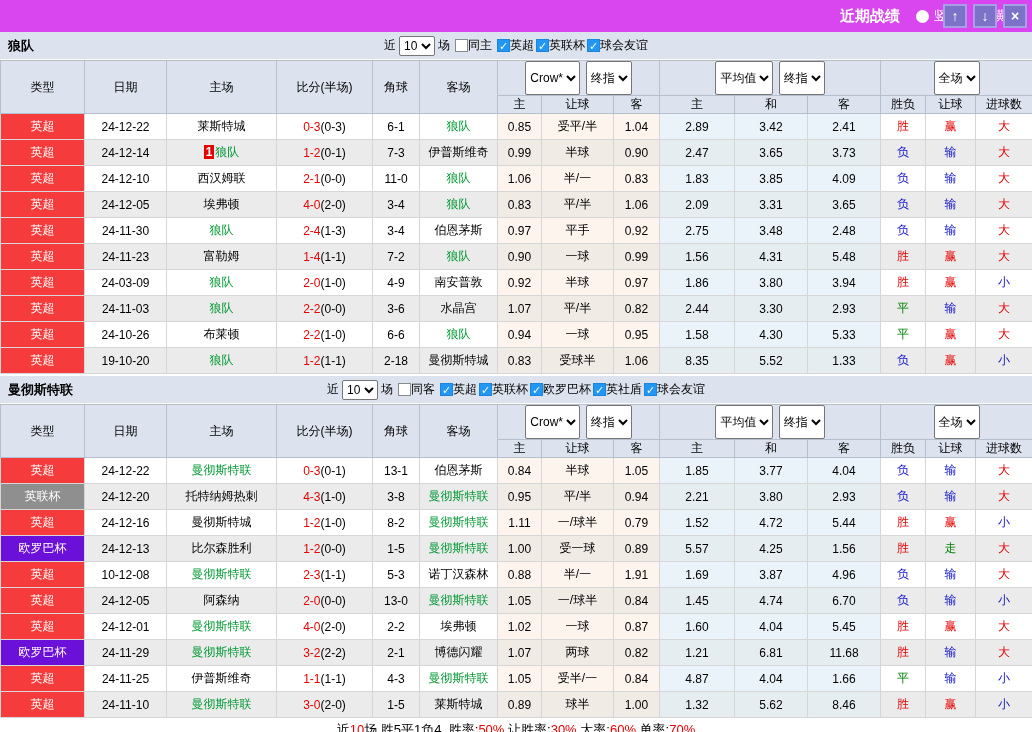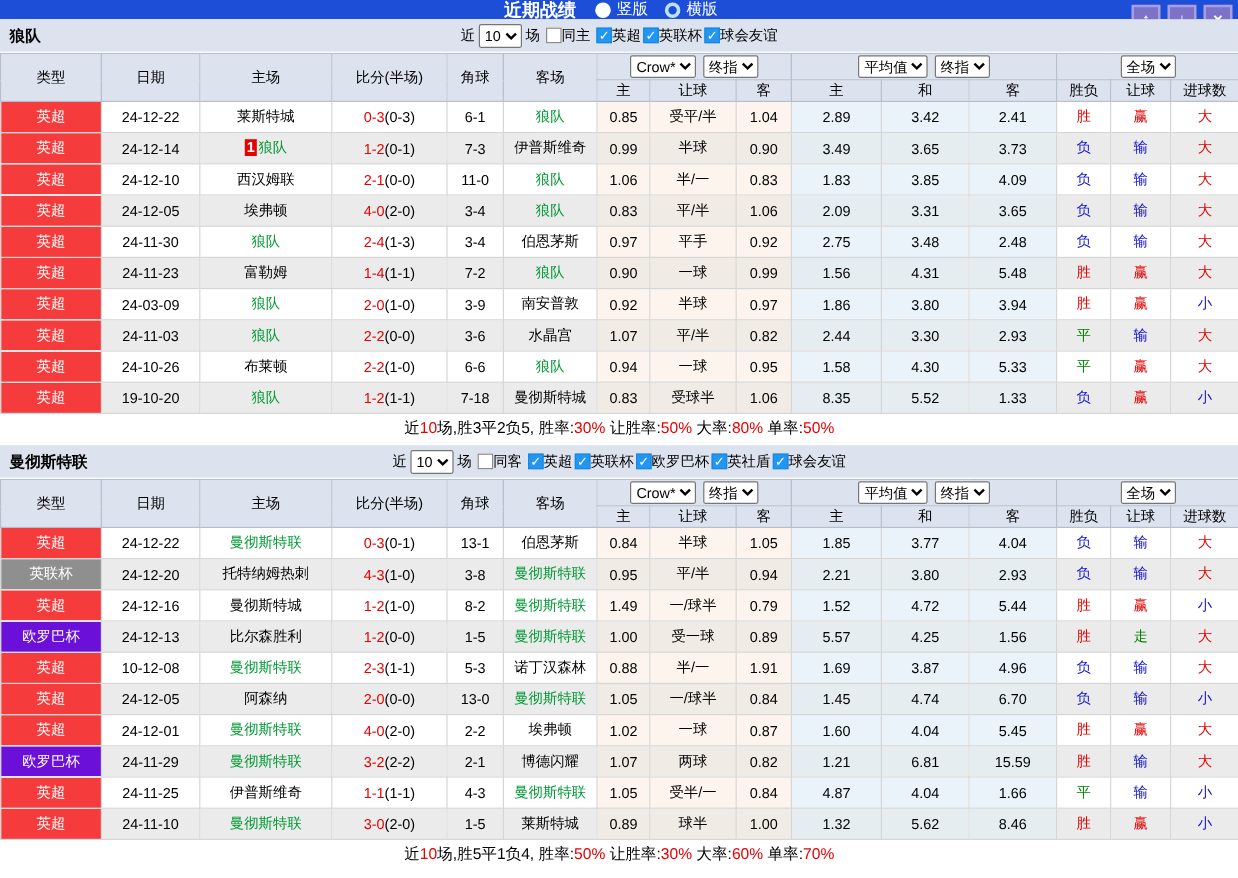--- a/index.html
+++ b/index.html
@@ -4,22 +4,22 @@
 <style>
   * { box-sizing: border-box; }
   html,body { margin:0; padding:0; }
   body {
     width:1032px; background:#fff; color:#000;
     font-family:"Liberation Sans","DejaVu Sans",sans-serif;
     font-size:12px;
   }
   
   .titlebar{
-    height:16px; background:#1d4ed8; position:relative;
-    display:flex; align-items:center; justify-content:center; color:#fff;
+    height:32px; background:#d946ef; position:relative;
+    display:flex; align-items:center; justify-content:flex-end; color:#fff;
   }
   .titlebar .title{ font-weight:bold; font-size:15px; margin-right:16px; }
   .radio-label{ display:inline-flex; align-items:center; gap:5px; margin-right:14px; font-size:13px; cursor:pointer; }
   .radio{ width:13px; height:13px; border-radius:50%; display:inline-block; }
   .radio.sel{ background:#fff; }
   .radio.unsel{ border:3px solid #bfe0ff; background:transparent; width:13px; height:13px; }
   .win-buttons{ position:absolute; right:5px; top:4px; display:flex; gap:6px; }
   .win-btn{
     width:24px; height:24px; background:#7c72c8; border:2px solid #a79ee6;
     color:#fff; font-weight:bold; font-size:14px; line-height:18px; text-align:center;
@@ -45,21 +45,21 @@
   }
   
   table{ border-collapse:collapse; table-layout:fixed; width:1032px; }
   th,td{
     border:1px solid #cdd4de; text-align:center; padding:0;
     overflow:hidden; white-space:nowrap;
   }
   thead th{ background:#dce3ee; font-weight:normal; border-color:#b5bfcd; }
   tr.hrow1 th{ height:22px; }
   tr.hrow2 th{ height:16px; }
-  .sel-cell select{ height:19px; margin:0 1px; }
+  .sel-cell select{ height:34px; margin:0 1px; }
   tbody td{ height:26px; border-color:#d6d6d6; }
   tbody tr:nth-child(odd)  td{ background:#ffffff; }
   tbody tr:nth-child(even) td{ background:#ebebeb; }
   tbody tr:nth-child(odd)  td.crow{ background:#fdf4ed; }
   tbody tr:nth-child(even) td.crow{ background:#f1ebe5; }
   tbody tr:nth-child(odd)  td.avgc{ background:#e9f3f9; }
   tbody tr:nth-child(even) td.avgc{ background:#e6edf1; }
   td.c-league{ color:#fff; }
   .badge{
     display:inline-block; background:#e60000; color:#fff; font-weight:bold;
@@ -186,21 +186,21 @@
         <tr>
           <td class="c-league" style="background: rgb(245, 59, 59);">英超</td>
           <td>24-12-14</td>
           <td><span class="badge">1</span><span class="focus">狼队</span></td>
           <td><span class="score">1-2</span><span class="half">(0-1)</span></td>
           <td>7-3</td>
           <td><span>伊普斯维奇</span></td>
           <td class="crow">0.99</td>
           <td class="crow">半球</td>
           <td class="crow">0.90</td>
-          <td class="avgc">3.49</td>
+          <td class="avgc">2.47</td>
           <td class="avgc">3.65</td>
           <td class="avgc">3.73</td>
           <td style="color: rgb(18, 18, 204);">负</td>
           <td style="color: rgb(18, 18, 204);">输</td>
           <td style="color: rgb(230, 0, 0);">大</td>
         </tr>
         <tr>
           <td class="c-league" style="background: rgb(245, 59, 59);">英超</td>
           <td>24-12-10</td>
           <td><span>西汉姆联</span></td>
@@ -266,21 +266,21 @@
           <td class="avgc">5.48</td>
           <td style="color: rgb(230, 0, 0);">胜</td>
           <td style="color: rgb(230, 0, 0);">赢</td>
           <td style="color: rgb(230, 0, 0);">大</td>
         </tr>
         <tr>
           <td class="c-league" style="background: rgb(245, 59, 59);">英超</td>
           <td>24-03-09</td>
           <td><span class="focus">狼队</span></td>
           <td><span class="score">2-0</span><span class="half">(1-0)</span></td>
-          <td>3-9</td>
+          <td>4-9</td>
           <td><span>南安普敦</span></td>
           <td class="crow">0.92</td>
           <td class="crow">半球</td>
           <td class="crow">0.97</td>
           <td class="avgc">1.86</td>
           <td class="avgc">3.80</td>
           <td class="avgc">3.94</td>
           <td style="color: rgb(230, 0, 0);">胜</td>
           <td style="color: rgb(230, 0, 0);">赢</td>
           <td style="color: rgb(18, 18, 204);">小</td>
@@ -317,35 +317,34 @@
           <td class="avgc">5.33</td>
           <td style="color: rgb(0, 128, 0);">平</td>
           <td style="color: rgb(230, 0, 0);">赢</td>
           <td style="color: rgb(230, 0, 0);">大</td>
         </tr>
         <tr>
           <td class="c-league" style="background: rgb(245, 59, 59);">英超</td>
           <td>19-10-20</td>
           <td><span class="focus">狼队</span></td>
           <td><span class="score">1-2</span><span class="half">(1-1)</span></td>
-          <td>7-18</td>
+          <td>2-18</td>
           <td><span>曼彻斯特城</span></td>
           <td class="crow">0.83</td>
           <td class="crow">受球半</td>
           <td class="crow">1.06</td>
           <td class="avgc">8.35</td>
           <td class="avgc">5.52</td>
           <td class="avgc">1.33</td>
           <td style="color: rgb(18, 18, 204);">负</td>
           <td style="color: rgb(230, 0, 0);">赢</td>
           <td style="color: rgb(18, 18, 204);">小</td>
         </tr>
       </tbody>
   </table>
-  <div class="summary"><span>近</span><span class="red">10</span><span>场,胜3平2负5, 胜率:</span><span class="red">30%</span><span> 让胜率:</span><span class="red">50%</span><span> 大率:</span><span class="red">80%</span><span> 单率:</span><span class="red">50%</span></div>
 </div>
 
 <div class="section">
   <div class="filterbar">
     <span class="team-name">曼彻斯特联</span>
     <div class="filter-center">
       <span>近</span>
       <select><option>10</option></select>
       <span>场</span>
       <label class="cb-label">
@@ -455,21 +454,21 @@
           <td style="color: rgb(18, 18, 204);">输</td>
           <td style="color: rgb(230, 0, 0);">大</td>
         </tr>
         <tr>
           <td class="c-league" style="background: rgb(245, 59, 59);">英超</td>
           <td>24-12-16</td>
           <td><span>曼彻斯特城</span></td>
           <td><span class="score">1-2</span><span class="half">(1-0)</span></td>
           <td>8-2</td>
           <td><span class="focus">曼彻斯特联</span></td>
-          <td class="crow">1.49</td>
+          <td class="crow">1.11</td>
           <td class="crow">一/球半</td>
           <td class="crow">0.79</td>
           <td class="avgc">1.52</td>
           <td class="avgc">4.72</td>
           <td class="avgc">5.44</td>
           <td style="color: rgb(230, 0, 0);">胜</td>
           <td style="color: rgb(230, 0, 0);">赢</td>
           <td style="color: rgb(18, 18, 204);">小</td>
         </tr>
         <tr>
@@ -545,21 +544,21 @@
           <td>24-11-29</td>
           <td><span class="focus">曼彻斯特联</span></td>
           <td><span class="score">3-2</span><span class="half">(2-2)</span></td>
           <td>2-1</td>
           <td><span>博德闪耀</span></td>
           <td class="crow">1.07</td>
           <td class="crow">两球</td>
           <td class="crow">0.82</td>
           <td class="avgc">1.21</td>
           <td class="avgc">6.81</td>
-          <td class="avgc">15.59</td>
+          <td class="avgc">11.68</td>
           <td style="color: rgb(230, 0, 0);">胜</td>
           <td style="color: rgb(18, 18, 204);">输</td>
           <td style="color: rgb(230, 0, 0);">大</td>
         </tr>
         <tr>
           <td class="c-league" style="background: rgb(245, 59, 59);">英超</td>
           <td>24-11-25</td>
           <td><span>伊普斯维奇</span></td>
           <td><span class="score">1-1</span><span class="half">(1-1)</span></td>
           <td>4-3</td>

